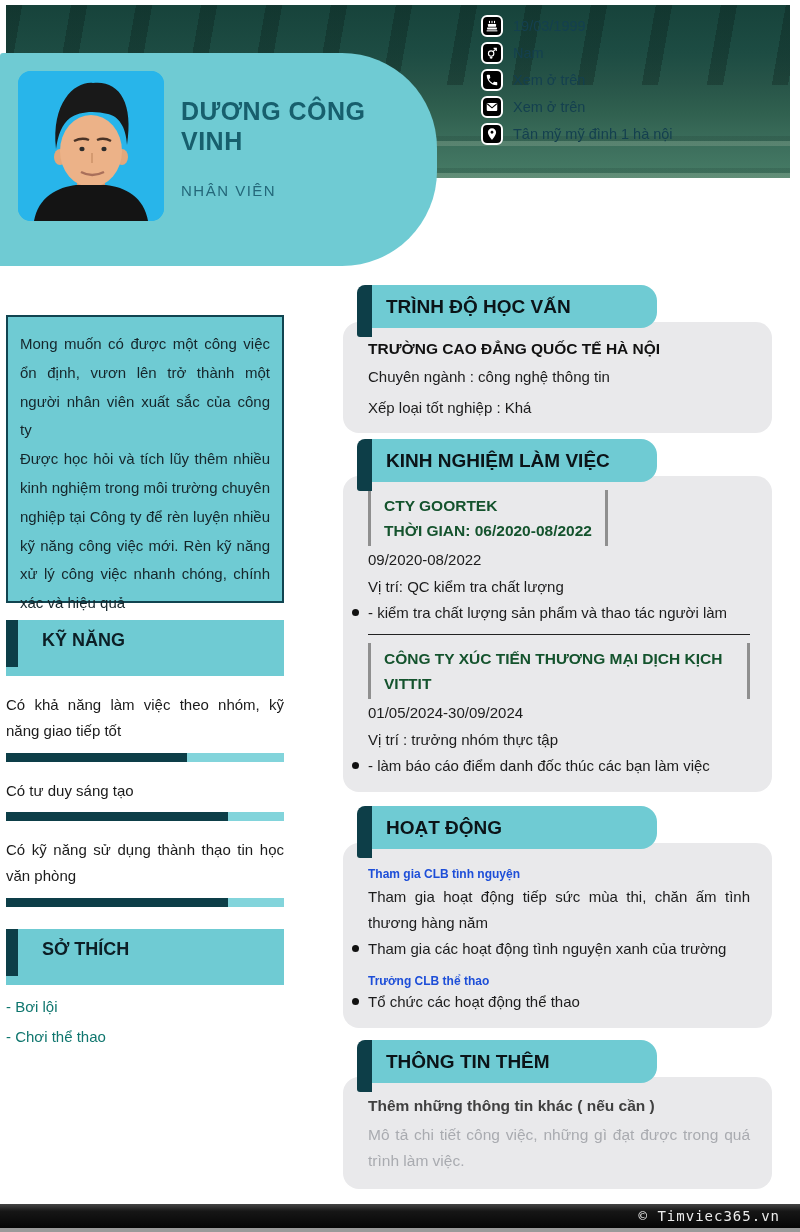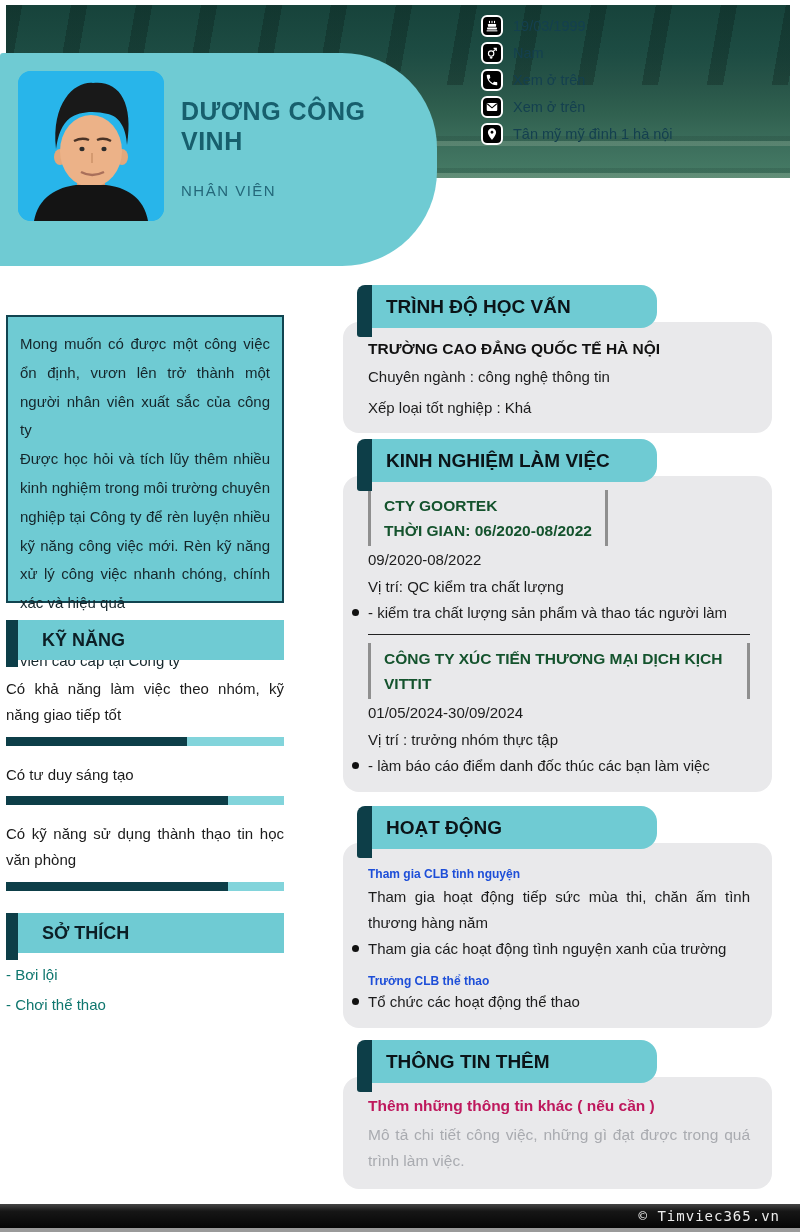--- a/index.html
+++ b/index.html
@@ -25,21 +25,21 @@
   .contact-row{display:flex;align-items:center;margin-bottom:5px;height:22px;}
   .cicon{flex:none;width:22px;height:22px;background:#000;border:2px solid #fff;border-radius:6px;
     box-sizing:border-box;display:flex;align-items:center;justify-content:center;margin-right:10px;}
   .cicon svg{display:block;}
   .contact-text{font-size:14.5px;color:#14404f;}
 
   
   .left-col{position:absolute;left:6px;top:307px;width:278px;z-index:2;margin-top:8px;}
   .objective-box{box-sizing:border-box;width:278px;height:288px;border:2px solid #114450;background:#6fcbd3;
     padding:13px 12px;font-size:15px;line-height:1.92;text-align:justify;color:#15262b;}
-  .side-header{position:relative;height:40px;background:#6fcbd3;margin-top:17px;}
+  .side-header{position:relative;height:56px;background:#6fcbd3;margin-top:17px;}
   .side-accent{position:absolute;left:0;top:0;width:12px;height:47px;background:#0d3e48;}
   .side-title{line-height:40px;padding-left:36px;font-weight:bold;font-size:18px;color:#0c1f26;}
   .skill-label{margin-top:16px;font-size:15px;line-height:1.72;text-align:justify;color:#1b1b1b;}
   .skill-bar{margin-top:9px;height:9px;background:#82d4db;}
   .skill-fill{height:100%;background:#0d3e48;}
   .hobby-item{margin-top:13px;font-size:15px;color:#0f766e;}
 
   
   .right-col{position:absolute;left:343px;top:285px;width:429px;z-index:2;}
   .section{margin-bottom:6px;}
@@ -57,21 +57,21 @@
     padding:3px 13px;font-weight:bold;font-size:15.5px;line-height:1.62;color:#14532d;}
   .exp-line{margin-top:2px;line-height:1.62;}
   .bullet{display:flex;margin-left:-16px;margin-top:2px;line-height:1.62;}
   .dot{flex:none;width:7px;height:7px;border-radius:50%;background:#111;margin:8px 9px 0 0;}
   .divider{border-top:1.6px solid #222;margin:9px 0 8px 0;}
 
   .act-title{font-weight:bold;font-size:12px;color:#1d4ed8;margin-top:10px;}
   .act-desc{margin-top:3px;line-height:1.7;text-align:justify;}
   .act-entry + .act-entry{margin-top:12px;}
 
-  .add-label{font-weight:bold;font-size:15.5px;color:#be185d;margin-top:6px;}
+  .add-label{font-weight:bold;font-size:15.5px;color:#404040;margin-top:6px;}
   .add-placeholder{margin-top:7px;font-size:15.5px;line-height:1.7;color:#a9abb0;text-align:justify;}
 
   
   .footer{position:absolute;left:0;bottom:4px;width:100%;height:24px;
     background:linear-gradient(180deg,#454545 0%,#161616 30%,#060606 100%);
     text-align:right;}
   .footer-text{display:inline-block;padding-right:20px;line-height:24px;color:#ececec;
     font-family:"DejaVu Sans Mono", monospace;font-size:14px;letter-spacing:1px;}
   .footer-strip{position:absolute;left:0;bottom:0;width:100%;height:4px;background:#9a9a9a;}
 </style>

